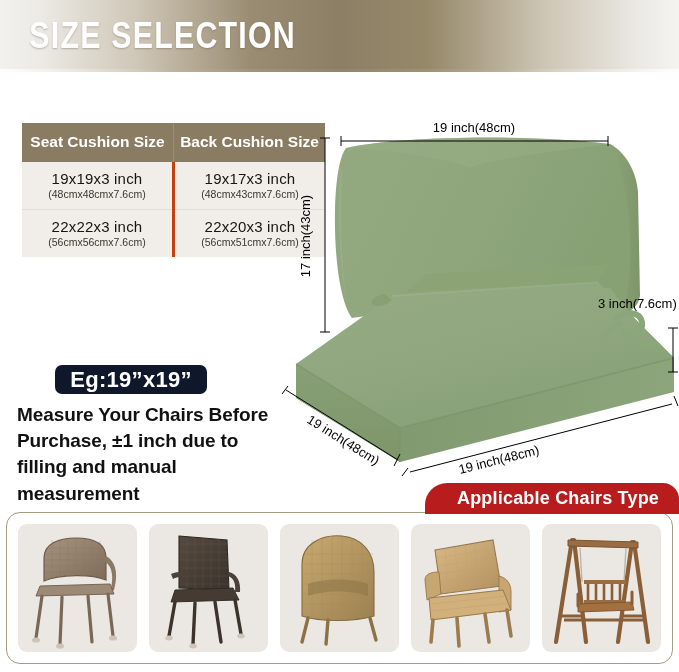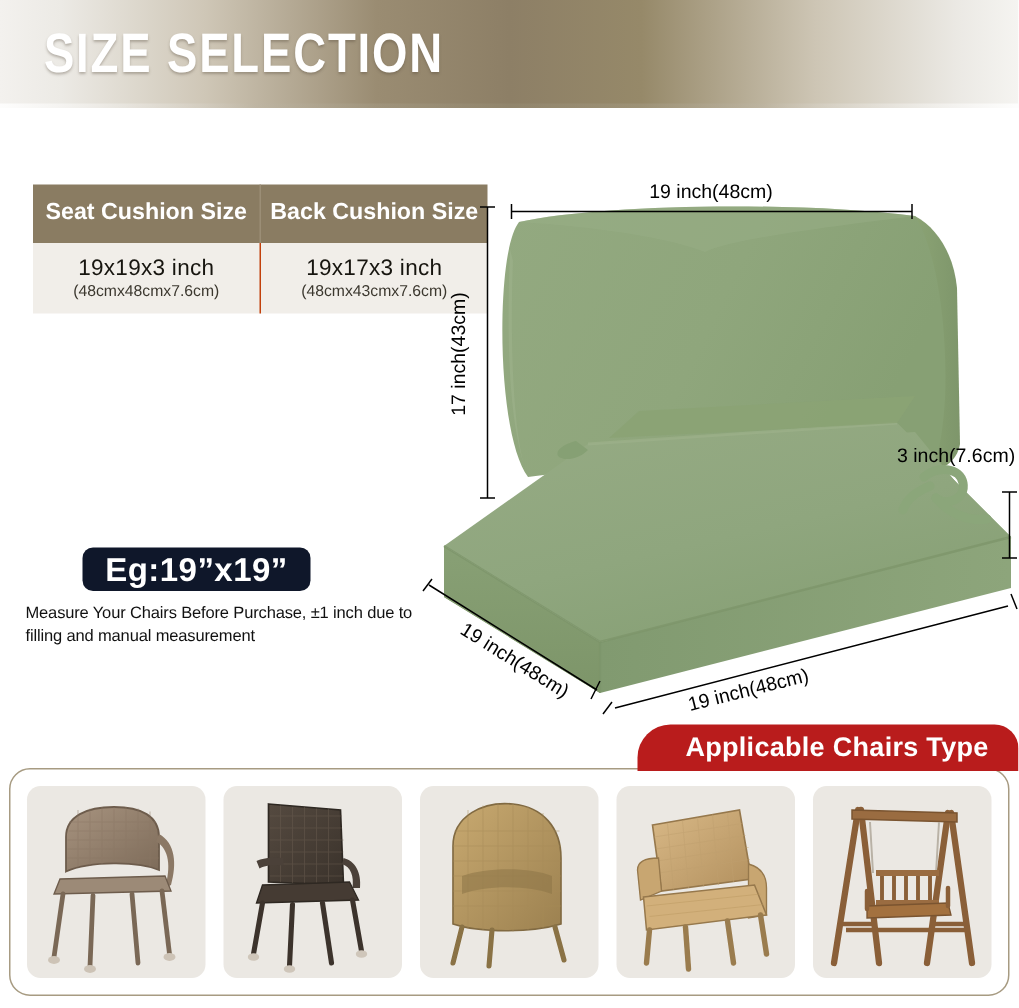--- a/index.html
+++ b/index.html
@@ -64,21 +64,21 @@
     border: none;
   }
   #size-table th + th { border-left: 1px solid #9b8e76; }
   #size-table td {
     background: #f1eee9;
     text-align: center;
     padding: 8px 4px 9px;
     border-top: 1px solid #e2ded5;
     vertical-align: middle;
   }
-  #size-table td + td { border-left: 1px solid #c2410c; }
+  #size-table td + td { border-left: 3px solid #c2410c; }
   #size-table tr:first-child td { border-top: none; }
   .cell-in {
     font-size: 15px;
     color: #17150f;
     letter-spacing: .2px;
     white-space: nowrap;
   }
   .cell-cm {
     font-size: 10.5px;
     color: #3b372e;
@@ -107,22 +107,22 @@
     width: 275px;
   }
   #note-head {
     font-size: 14.5px;
     font-weight: bold;
     color: #111111;
     letter-spacing: .2px;
   }
   #note-head .star { font-size: 17px; vertical-align: -2px; margin-right: 3px; }
   #note-body {
-    font-size: 11px;
-    font-weight: normal;
+    font-size: 19px;
+    font-weight: bold;
     line-height: 1.38;
     color: #111111;
     margin-top: 2px;
     letter-spacing: -.1px;
   }
 
   
   #illustration {
     position: absolute;
     left: 280px; top: 96px;
@@ -199,20 +199,30 @@
   </thead>
   <tbody>
     <tr>
       <td>
         <div class="cell-in">19x19x3 inch</div>
         <div class="cell-cm">(48cmx48cmx7.6cm)</div>
       </td>
       <td>
         <div class="cell-in">19x17x3 inch</div>
         <div class="cell-cm">(48cmx43cmx7.6cm)</div>
+      </td>
+    </tr>
+    <tr>
+      <td>
+        <div class="cell-in">22x22x3 inch</div>
+        <div class="cell-cm">(56cmx56cmx7.6cm)</div>
+      </td>
+      <td>
+        <div class="cell-in">22x20x3 inch</div>
+        <div class="cell-cm">(56cmx51cmx7.6cm)</div>
       </td>
     </tr>
   </tbody>
 </table>
 
 <div id="eg-badge">
   <span>Eg:19”x19”</span>
 </div>
 
 <div id="note-block">

